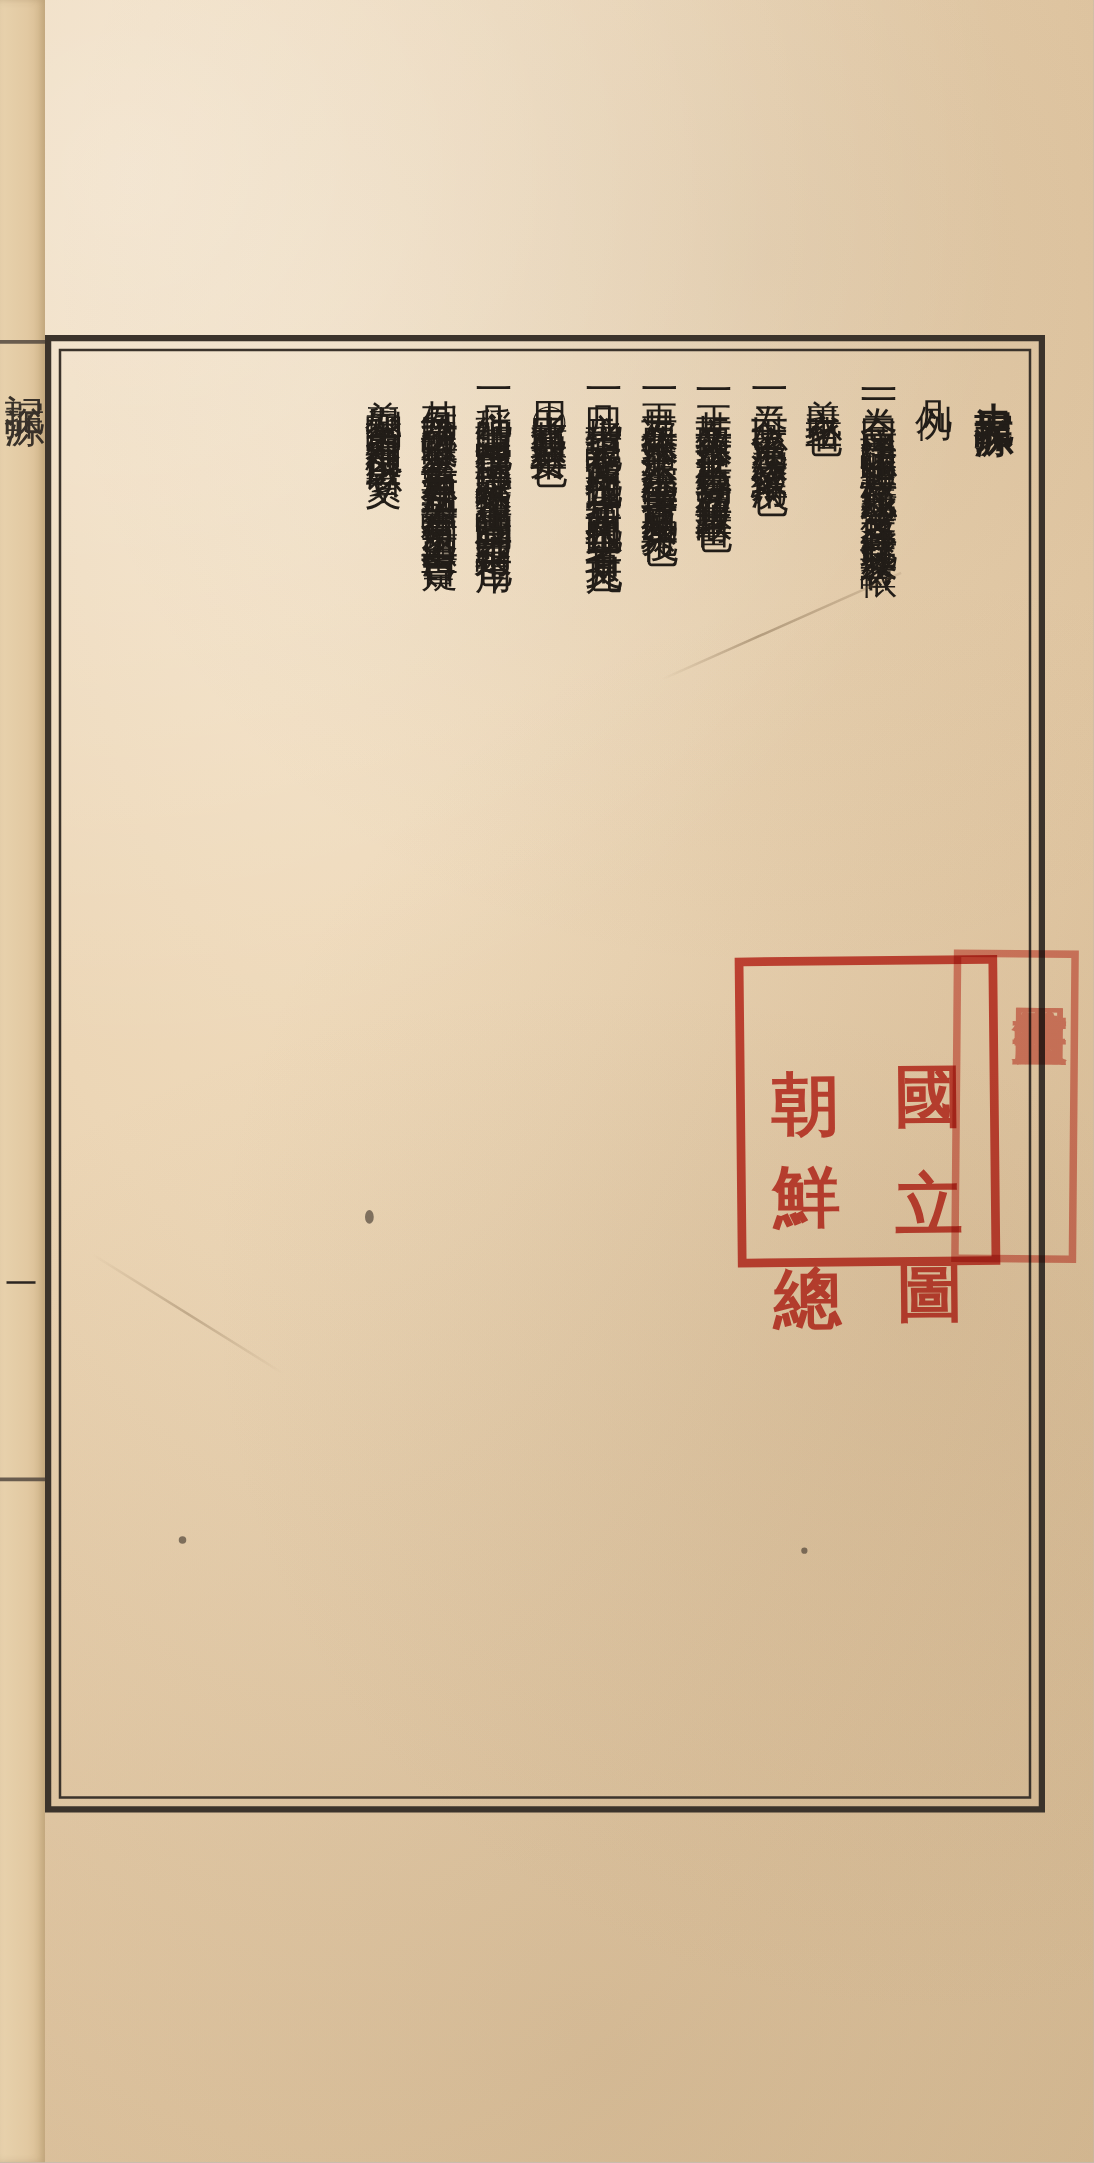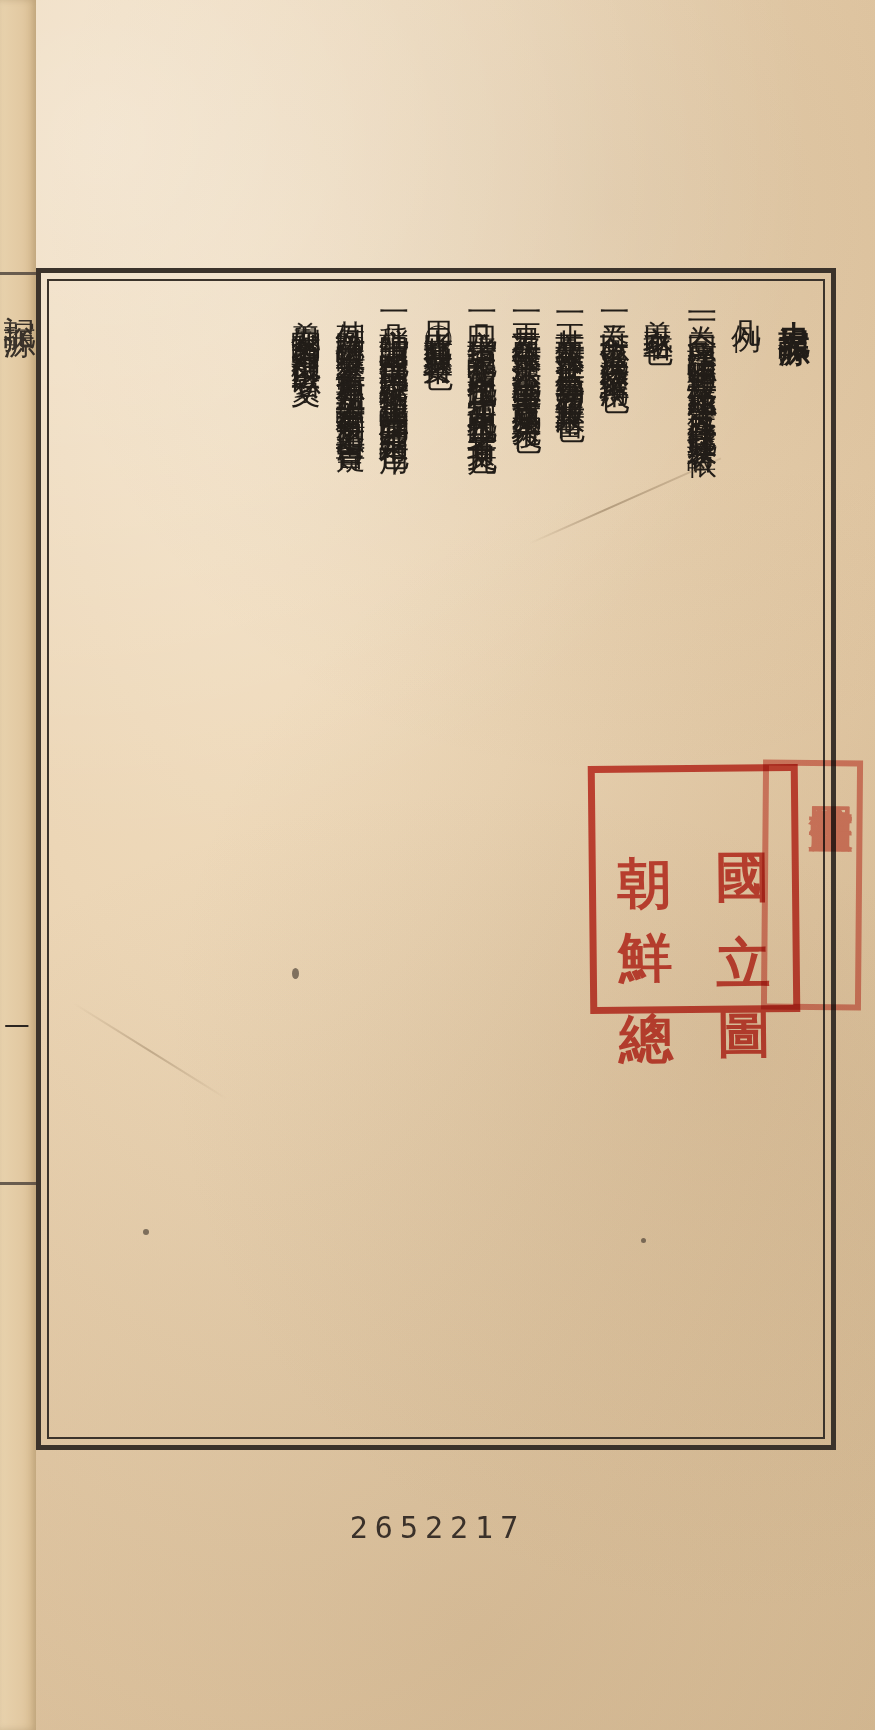--- a/index.html
+++ b/index.html
@@ -260,15 +260,14 @@
   </div>
 
   <div class="seal2">國立中央圖書館</div>
 
   <div class="crease c1"></div>
   <div class="crease c2"></div>
   <div class="speck" style="left:292px; top:968px; width:7px; height:11px;"></div>
   <div class="speck" style="left:143px; top:1229px; width:6px; height:6px;"></div>
   <div class="speck" style="left:641px; top:1238px; width:5px; height:5px;"></div>
 
-  <div class="cat-number">2652217</div>
 
 </div>
 
 </body></html>

